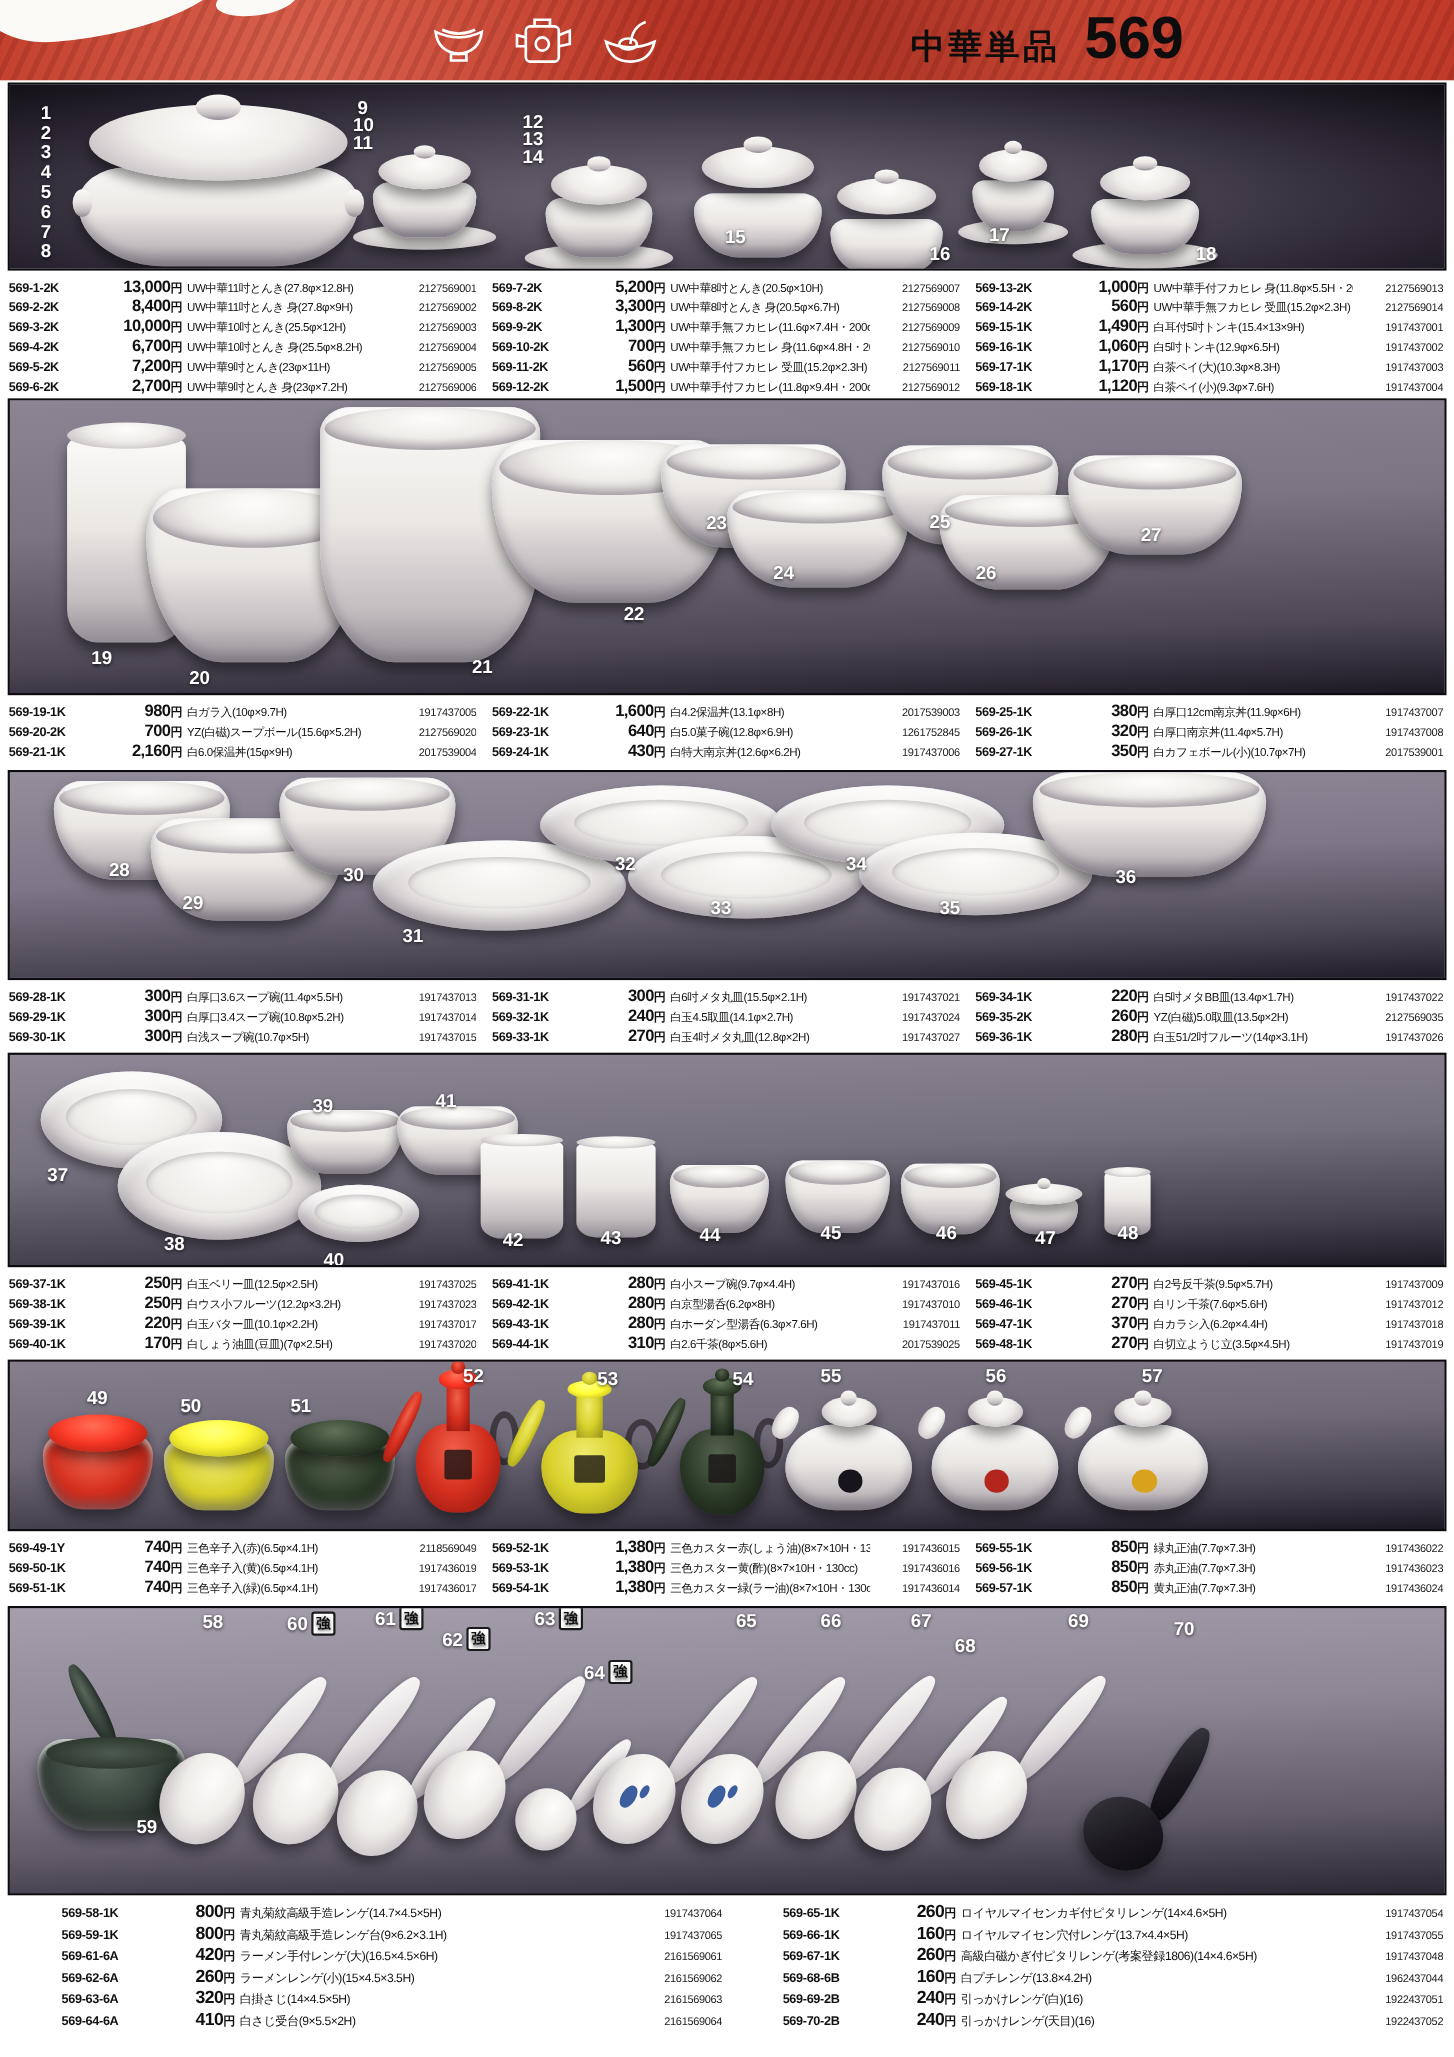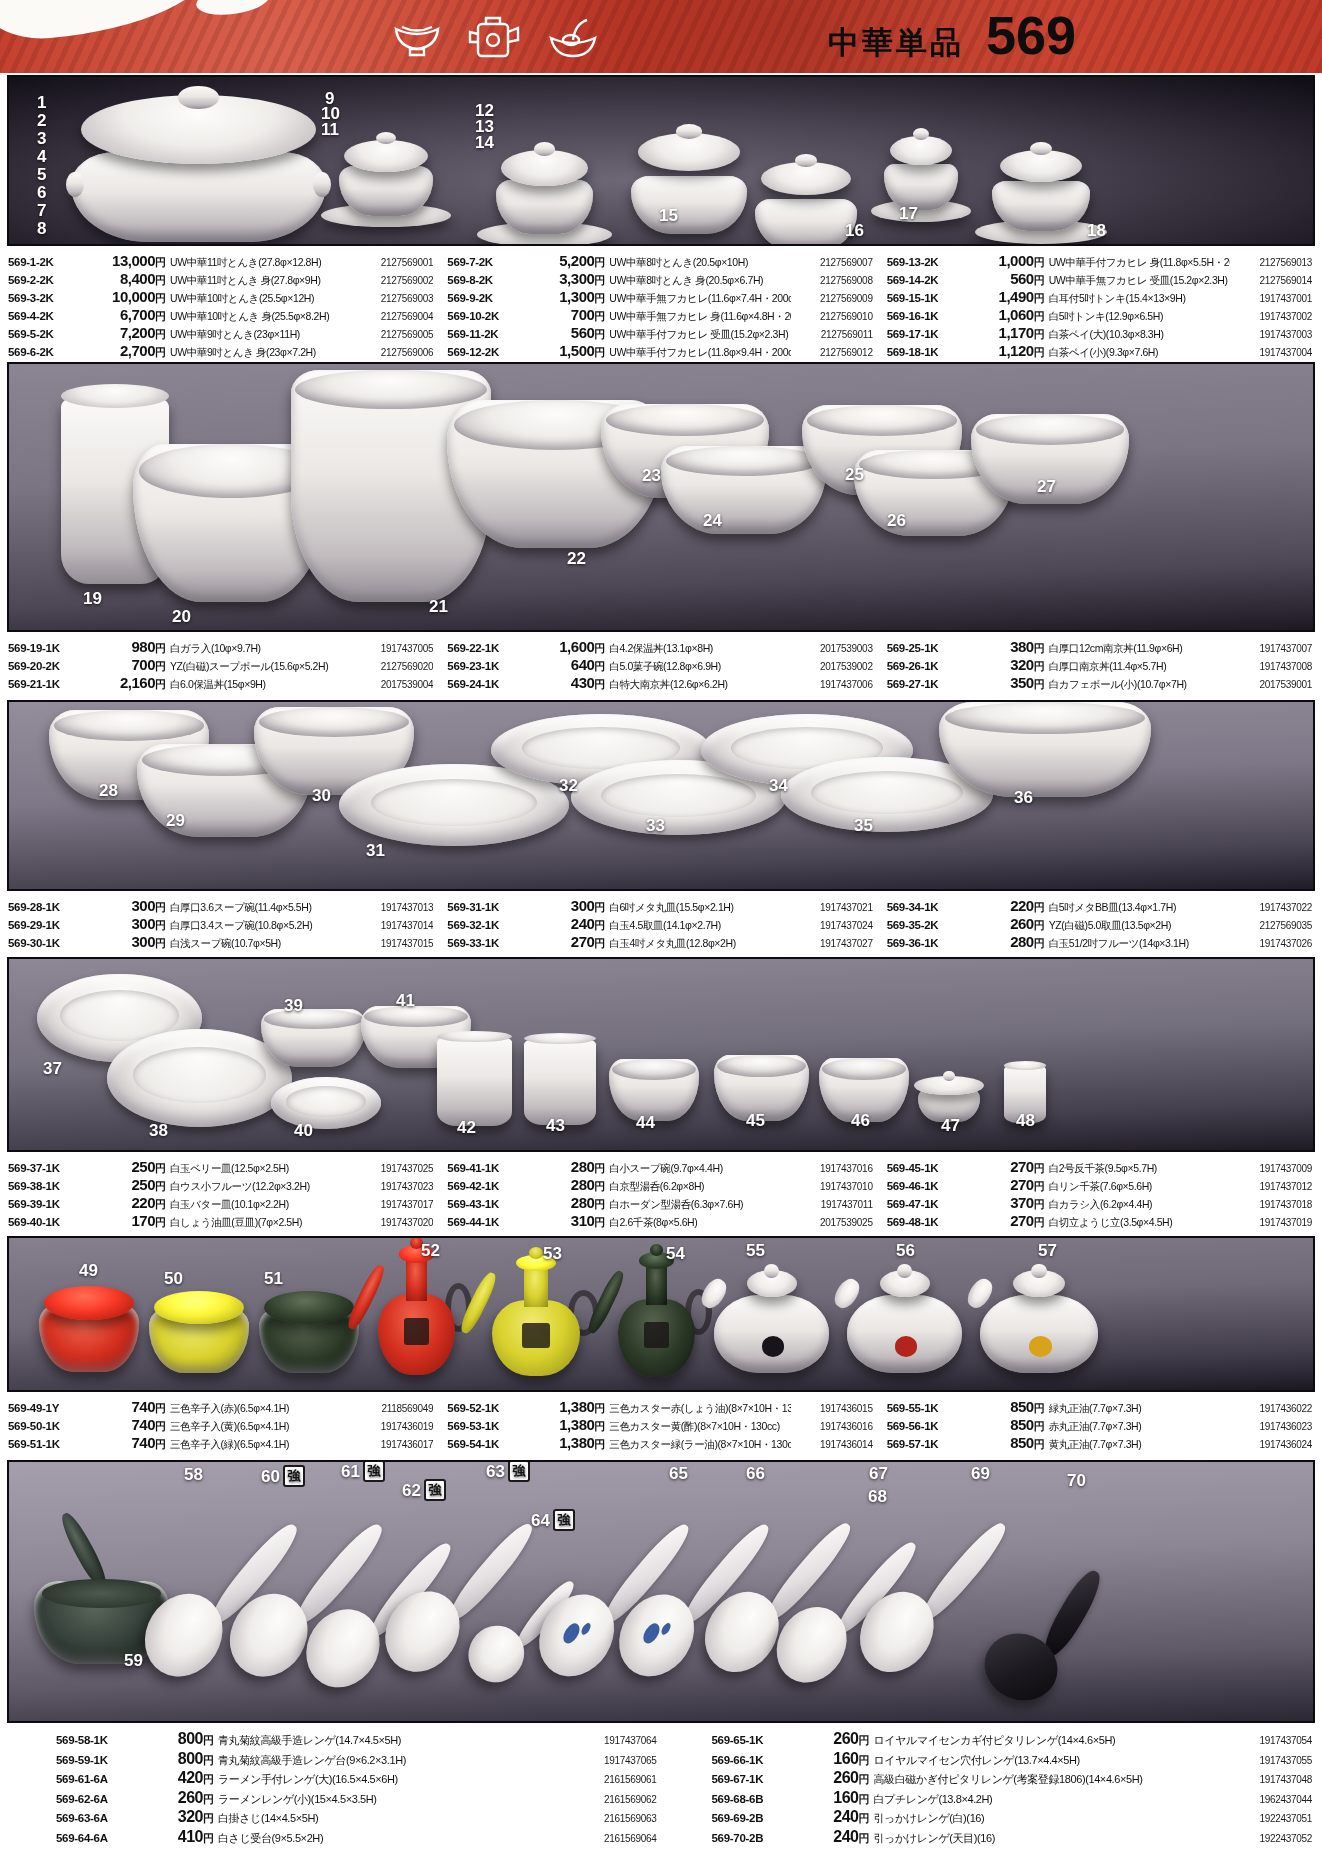--- a/index.html
+++ b/index.html
@@ -238,21 +238,21 @@
       </div>
       <div class="dish" style="left: 930px; top: 0px; width: 212px; height: 95px;">
         <div class="part wside rimshad" style="left: 0px; bottom: 0px; width: 100%; height: 100%; border-radius: 22% 22% 48% 48% / 38% 38% 100% 100%;"></div>
         <div class="part wsurf" style="left: 3%; top: 0px; width: 94%; height: 34%; border-radius: 50%; box-shadow: rgba(120, 114, 124, 0.5) 0px -4px 8px inset;"></div>
       </div>
     </div>
   <div class="band b4">
       <span class="num" style="left: 34px; top: 101px;">37</span>
       <span class="num" style="left: 140px; top: 163px;">38</span>
       <span class="num" style="left: 275px; top: 38px;">39</span>
-      <span class="num" style="left: 285px; top: 163px;">40</span>
+      <span class="num" style="left: 285px; top: 178px;">40</span>
       <span class="num" style="left: 387px; top: 33px;">41</span>
       <span class="num" style="left: 448px; top: 160px;">42</span>
       <span class="num" style="left: 537px; top: 158px;">43</span>
       <span class="num" style="left: 627px; top: 155px;">44</span>
       <span class="num" style="left: 737px; top: 153px;">45</span>
       <span class="num" style="left: 842px; top: 153px;">46</span>
       <span class="num" style="left: 932px; top: 158px;">47</span>
       <span class="num" style="left: 1007px; top: 153px;">48</span>
       <div class="dish" style="left: 28px; top: 15px; width: 165px; height: 88px;">
         <div class="part wsurf shad" style="left: 0px; top: 0px; width: 100%; height: 100%; border-radius: 50%; box-shadow: rgba(125, 118, 128, 0.45) 0px -8px 12px inset, rgba(255, 255, 255, 0.9) 0px 6px 10px inset, rgba(0, 0, 0, 0.4) 0px 6px 10px;"></div>
@@ -378,21 +378,21 @@
   <div class="band b6">
       <span class="num" style="left: 175px; top: 4px;">58</span>
       <span class="num" style="left: 115px; top: 190px;">59</span>
       <span class="num" style="left: 252px; top: 6px;">60<span class="badge">強</span></span>
       <span class="num" style="left: 332px; top: 1px;">61<span class="badge">強</span></span>
       <span class="num" style="left: 393px; top: 20px;">62<span class="badge">強</span></span>
       <span class="num" style="left: 477px; top: 1px;">63<span class="badge">強</span></span>
       <span class="num" style="left: 522px; top: 50px;">64<span class="badge">強</span></span>
       <span class="num" style="left: 660px; top: 3px;">65</span>
       <span class="num" style="left: 737px; top: 3px;">66</span>
-      <span class="num" style="left: 860px; top: 3px;">67</span>
+      <span class="num" style="left: 819px; top: 3px;">67</span>
       <span class="num" style="left: 859px; top: 26px;">68</span>
       <span class="num" style="left: 962px; top: 3px;">69</span>
       <span class="num" style="left: 1058px; top: 10px;">70</span>
       <div class="dish" style="left: 25px; top: 90px; width: 135px; height: 112px;">
         <div class="part c-dgreen" style="left: 30%; top: -38%; width: 13%; height: 74%; border-radius: 45%; transform: rotate(-28deg);"></div>
         <div class="part c-dgreen rimshad" style="left: 0px; bottom: 0px; width: 100%; height: 74%; border-radius: 24% 24% 46% 46% / 40% 40% 95% 95%;"></div>
         <div class="part " style="left: 6%; top: 24%; width: 88%; height: 26%; border-radius: 50%; background: radial-gradient(rgb(77, 90, 79), rgb(34, 43, 35));"></div>
       </div>
       <div class="dish" style="left: 165px; top: 35px; width: 95px; height: 195px; transform: rotate(32deg);">
         <div class="part sp-w" style="left: 55%; top: 0px; width: 26%; height: 64%; border-radius: 45%; transform: rotate(8deg); box-shadow: rgba(0, 0, 0, 0.35) 0px 3px 6px;"></div>
@@ -585,21 +585,21 @@
         <div class="prow">
           <span class="pcode">569-22-1K</span>
           <span class="pprice"><span class="pnum">1,600</span><span class="pyen">円</span></span>
           <span class="pdesc">白4.2保温丼(13.1φ×8H)</span>
           <span class="psku">2017539003</span>
         </div>
         <div class="prow">
           <span class="pcode">569-23-1K</span>
           <span class="pprice"><span class="pnum">640</span><span class="pyen">円</span></span>
           <span class="pdesc">白5.0菓子碗(12.8φ×6.9H)</span>
-          <span class="psku">2017539002</span>
+          <span class="psku">1261752845</span>
         </div>
         <div class="prow">
           <span class="pcode">569-24-1K</span>
           <span class="pprice"><span class="pnum">430</span><span class="pyen">円</span></span>
           <span class="pdesc">白特大南京丼(12.6φ×6.2H)</span>
           <span class="psku">1917437006</span>
         </div>
       </div>
       <div class="ptcol">
         <div class="prow">

